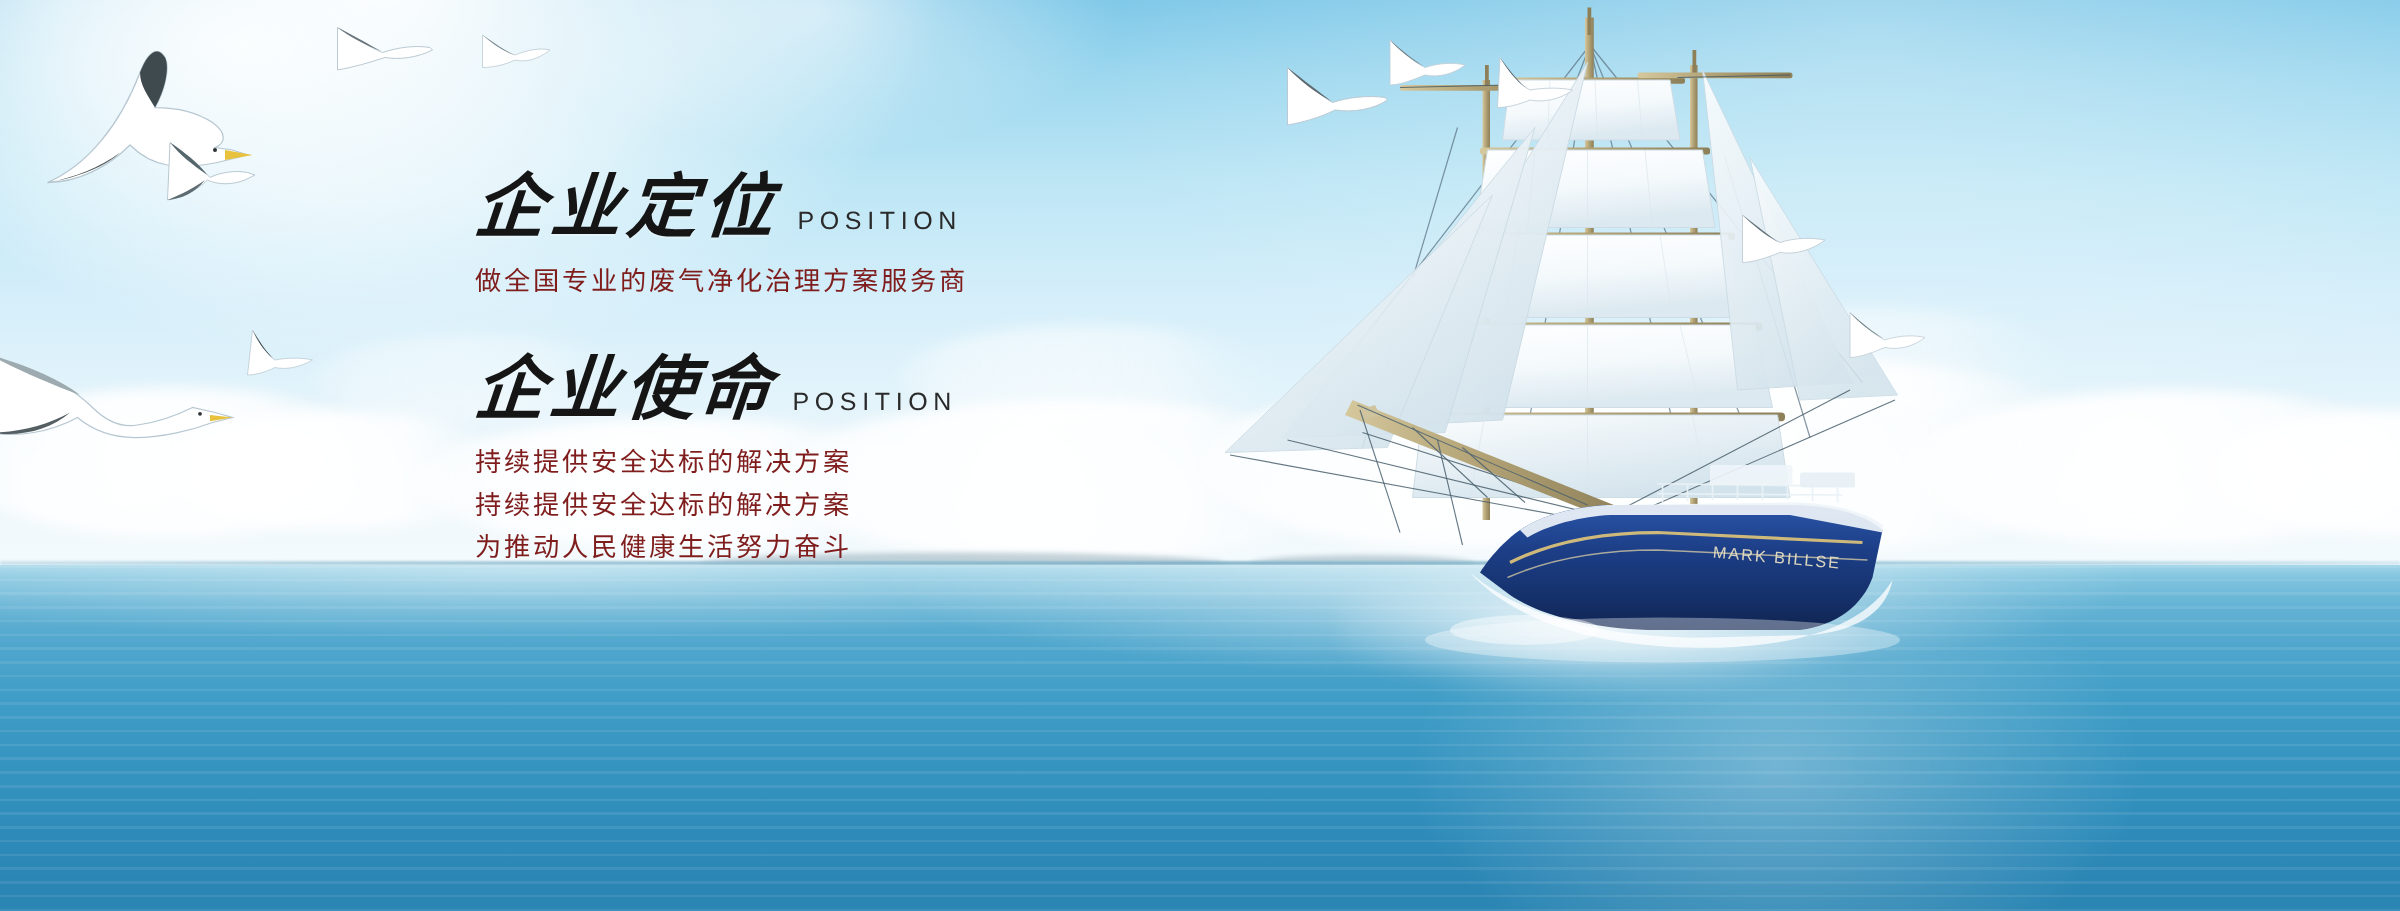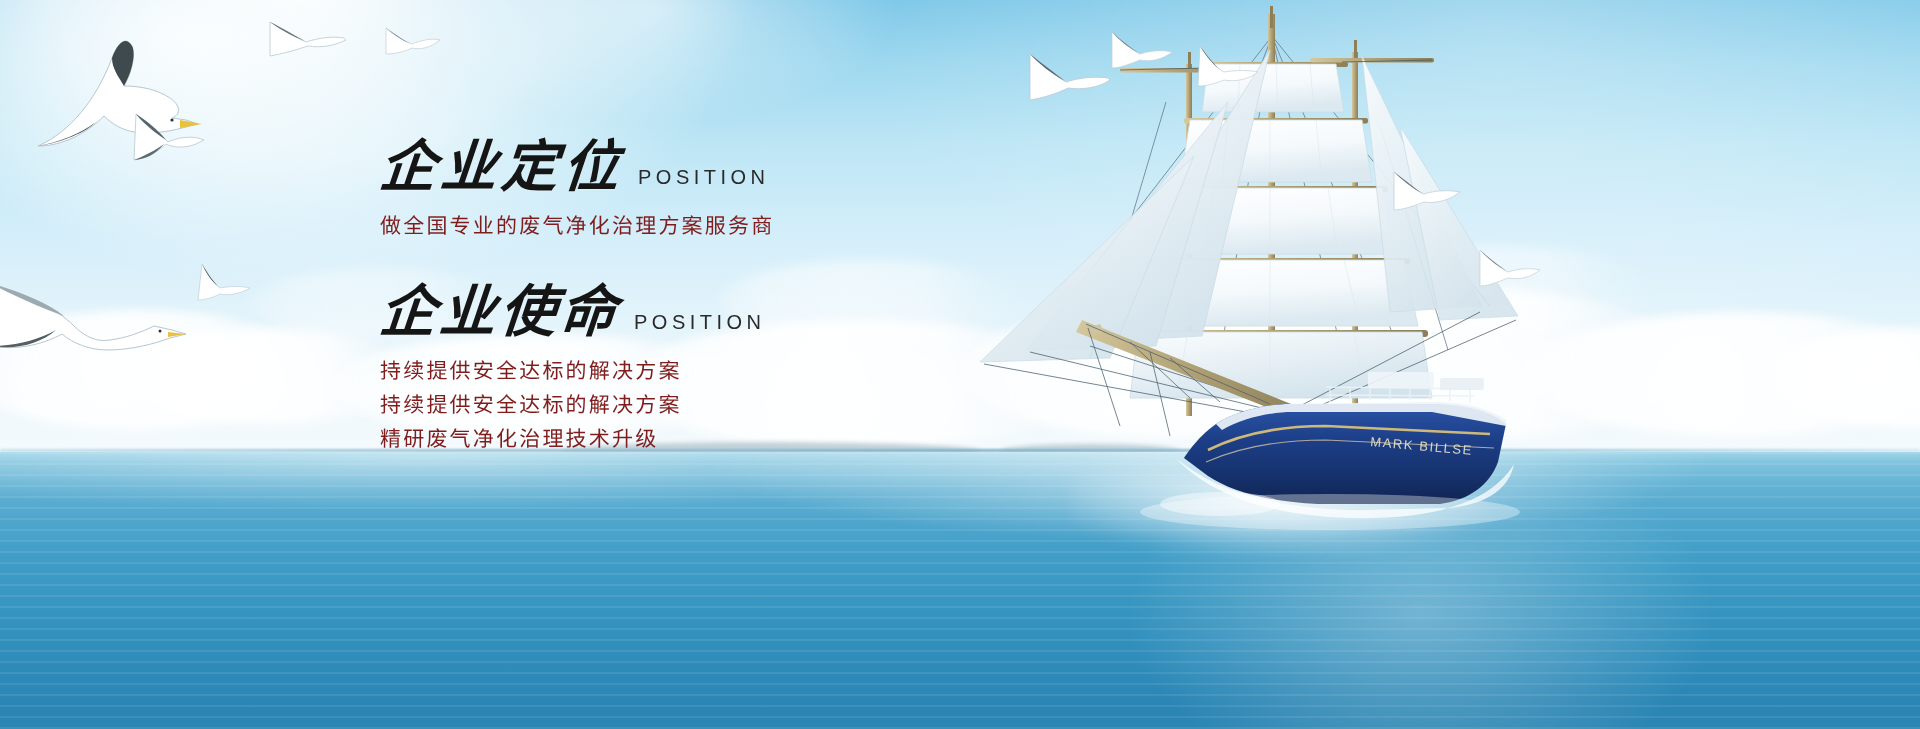--- a/index.html
+++ b/index.html
@@ -491,19 +491,19 @@
     </div>
 
     <div class="block mission">
       <div class="headline-row">
         <div class="headline">企业使命</div>
         <div class="headline-en">POSITION</div>
       </div>
       <div class="subline">
         <span class="l">持续提供安全达标的解决方案</span>
         <span class="l">持续提供安全达标的解决方案</span>
-        <span class="l">精研废气净化治理技术升级</span>
+        <span class="l">为推动人民健康生活努力奋斗</span>
       </div>
     </div>
 
   </div>
 
 </div>
 
 </body></html>

